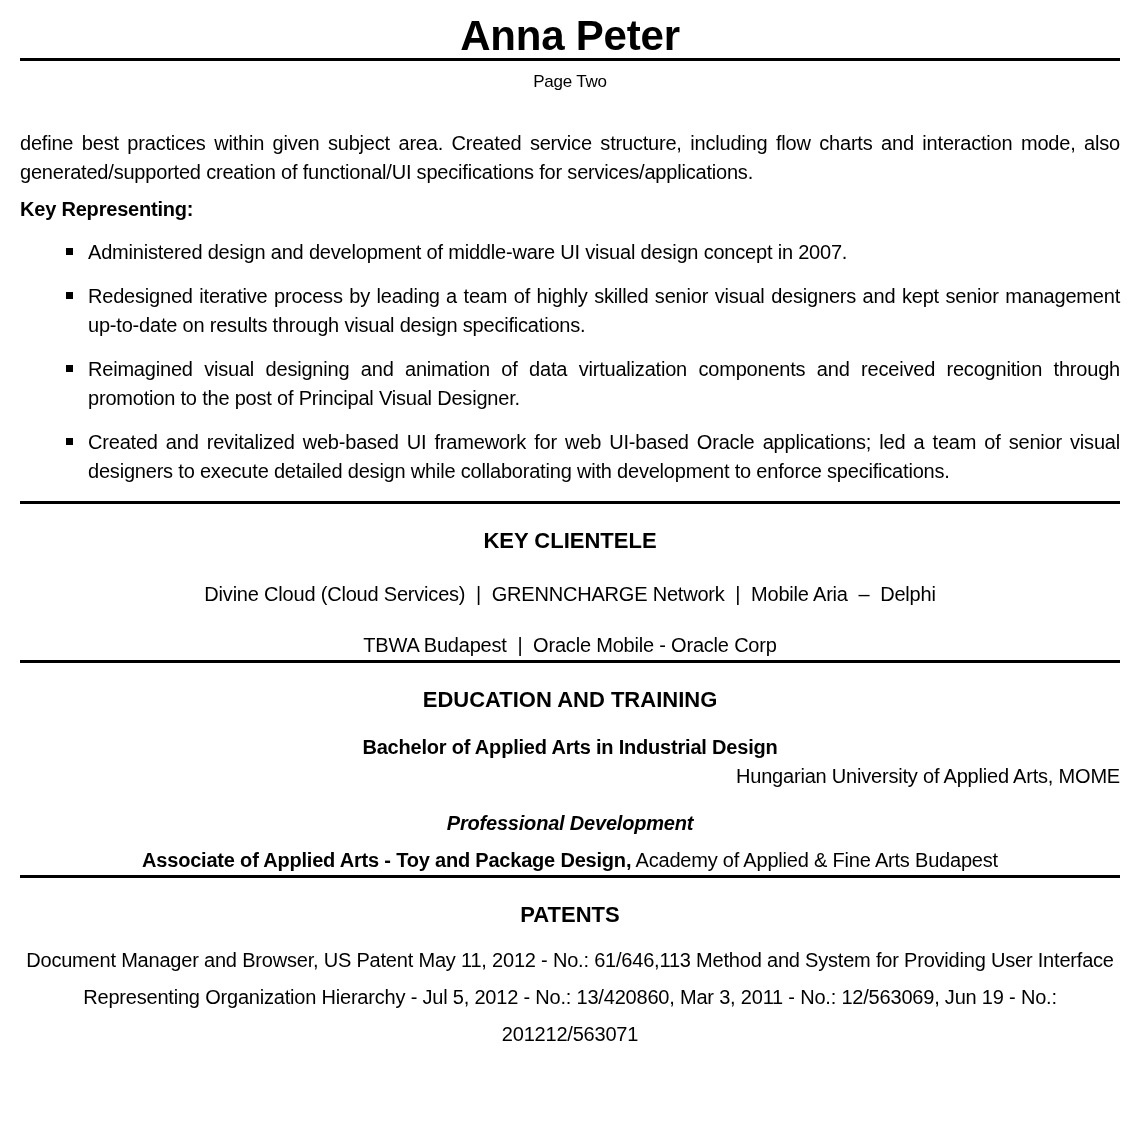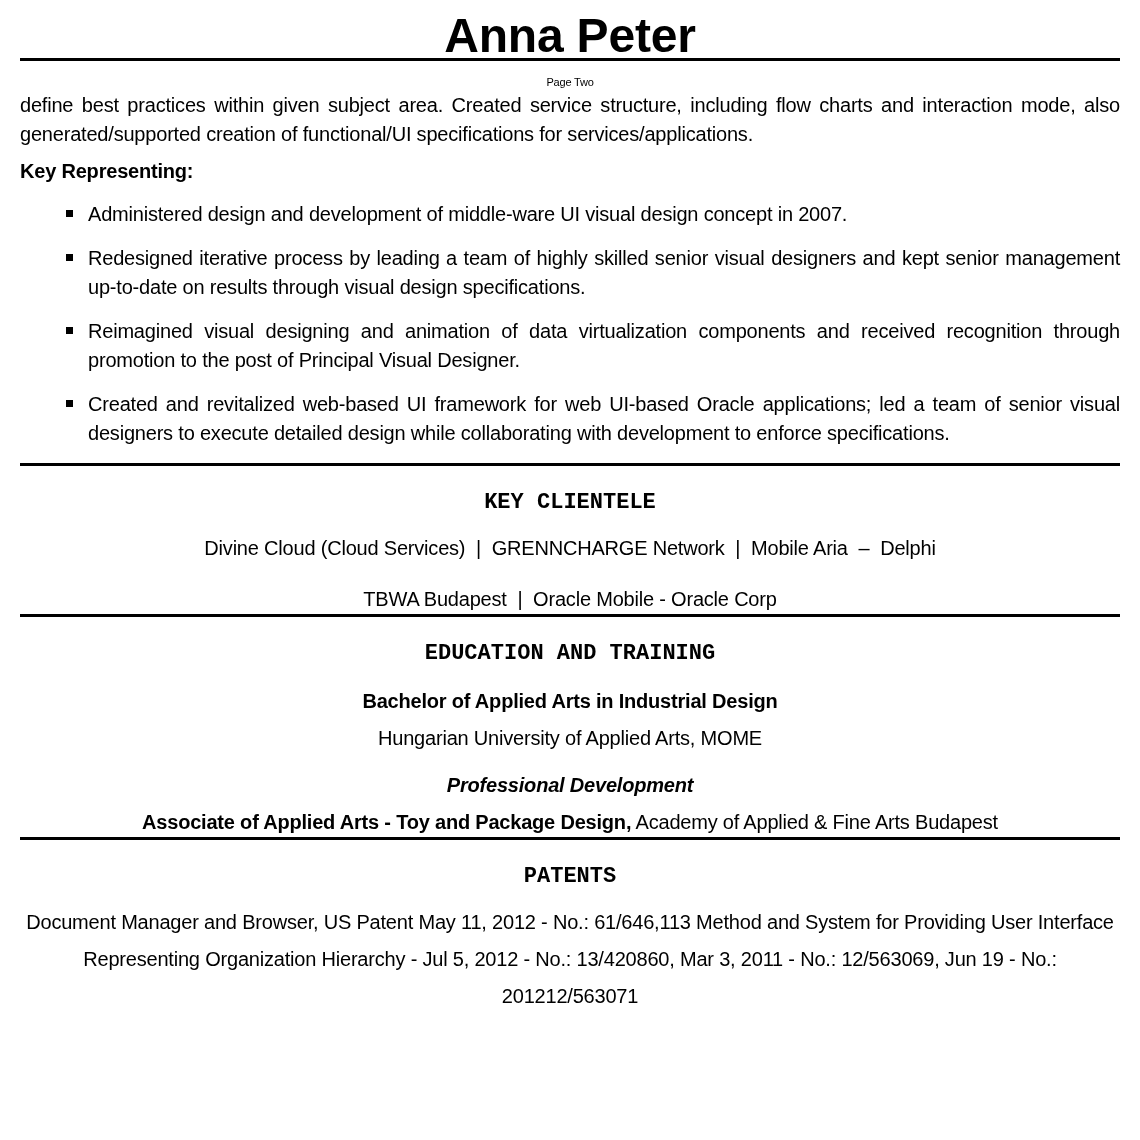--- a/index.html
+++ b/index.html
@@ -11,41 +11,42 @@
     font-family: "Liberation Sans", sans-serif;
     font-size: 20px;
     line-height: 29px;
     letter-spacing: -0.2px;
     color: #000000;
     padding: 0 20px;
   }
 
   
   .name-title {
-    font-size: 48px;
+    font-size: 42px;
     line-height: 44px;
     font-weight: bold;
     text-align: center;
     margin-top: 14px;
   }
   hr.rule {
     border: none;
     border-top: 3px solid #000000;
     margin: 0;
   }
   .header-rule { margin-top: 8px; }
   .page-label {
     text-align: center;
-    font-size: 11px;
+    font-size: 17px;
     line-height: 18px;
     margin-top: 12px;
   }
 
   
   .intro-para {
+    margin-top: 38px;
     text-align: justify;
   }
   .achievements-label {
     font-weight: bold;
     margin-top: 8px;
   }
   ul.achievements {
     list-style: none;
     margin-top: 14px;
   }
@@ -71,29 +72,28 @@
   .rule-3 { margin-top: 37px; }
   .rule-4 { margin-top: 35px; }
 
   h2.section-heading {
     font-size: 22px;
     line-height: 26px;
     font-weight: bold;
     text-align: center;
     margin-top: 24px;
     letter-spacing: 0;
-    font-family: Liberation Mono, monospace;
   }
 
   .centered-line { text-align: center; }
-  .clientele-line-1 { margin-top: 18px; }
+  .clientele-line-1 { margin-top: 26px; }
   .clientele-line-2 { margin-top: 22px; }
 
   .degree-line { margin-top: 20px; font-weight: bold; }
-  .school-line { margin-top: 8px; }
+  .school-line { margin-top: 0; text-align: right; }
   .prof-dev-line { margin-top: 18px; font-weight: bold; font-style: italic; }
   .cert-line { margin-top: 8px; }
   .cert-line .bold-seg { font-weight: bold; }
 
   .patents-text {
     margin-top: 14px;
     text-align: center;
     line-height: 37px;
     padding: 0 6px;
   }

